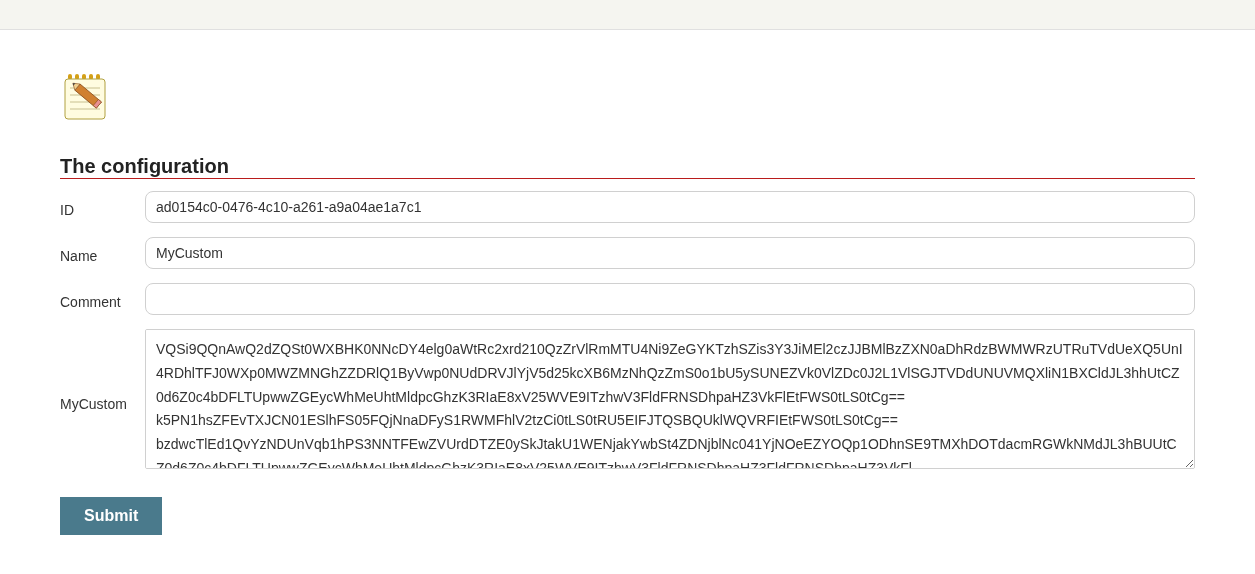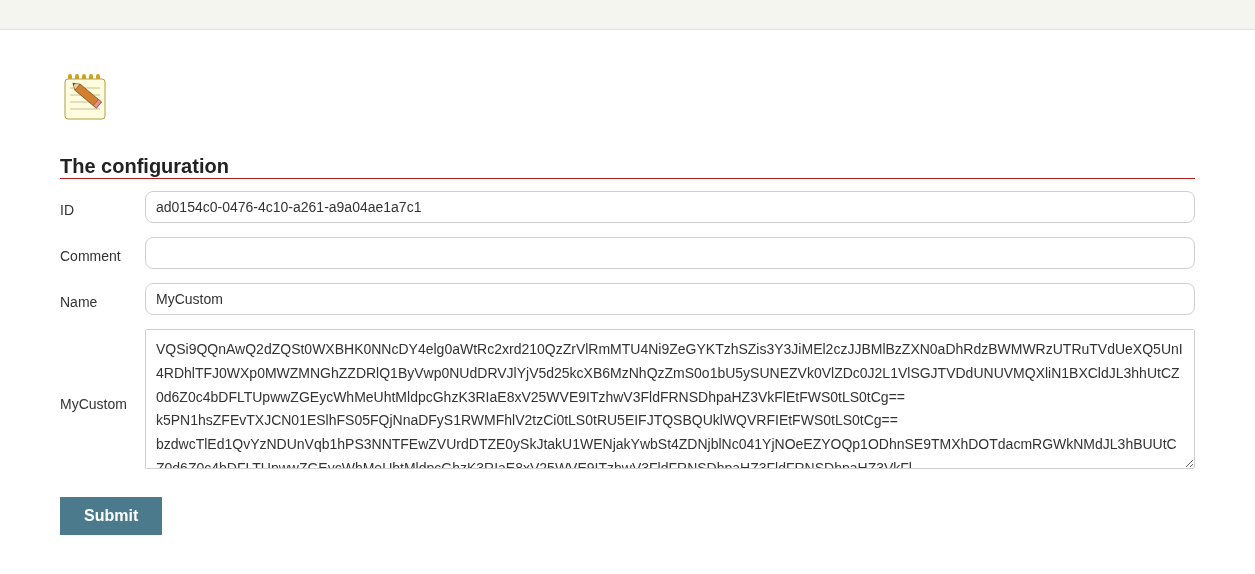--- a/index.html
+++ b/index.html
@@ -122,27 +122,27 @@
   </div>
 
   <div class="section-title">The configuration</div>
 
   <div class="form-row">
     <label class="form-label">ID</label>
     <input type="text" class="form-input" value="ad0154c0-0476-4c10-a261-a9a04ae1a7c1" style="">
   </div>
 
   <div class="form-row">
-    <label class="form-label">Comment</label>
-    <input type="text" class="form-input" value="" style="">
+    <label class="form-label">Name</label>
+    <input type="text" class="form-input" value="MyCustom" style="">
   </div>
 
   <div class="form-row">
-    <label class="form-label">Name</label>
-    <input type="text" class="form-input" value="MyCustom" style="">
+    <label class="form-label">Comment</label>
+    <input type="text" class="form-input" value="" style="">
   </div>
 
   <div class="form-row">
     <label class="form-label">MyCustom</label>
     <div class="form-textarea-wrap">
       <textarea class="form-textarea" style="">VQSi9QQnAwQ2dZQSt0WXBHK0NNcDY4elg0aWtRc2xrd210QzZrVlRmMTU4Ni9ZeGYKTzhSZis3Y3JiMEl2czJJBMlBzZXN0aDhRdzBWMWRzUTRuTVdUeXQ5UnI4RDhlTFJ0WXp0MWZMNGhZZDRlQ1ByVwp0NUdDRVJlYjV5d25kcXB6MzNhQzZmS0o1bU5ySUNEZVk0VlZDc0J2L1VlSGJTVDdUNUVMQXliN1BXCldJL3hhUtCZ0d6Z0c4bDFLTUpwwZGEycWhMeUhtMldpcGhzK3RIaE8xV25WVE9ITzhwV3FldFRNSDhpaHZ3VkFlEtFWS0tLS0tCg==
 k5PN1hsZFEvTXJCN01ESlhFS05FQjNnaDFyS1RWMFhlV2tzCi0tLS0tRU5EIFJTQSBQUklWQVRFIEtFWS0tLS0tCg==
 bzdwcTlEd1QvYzNDUnVqb1hPS3NNTFEwZVUrdDTZE0ySkJtakU1WENjakYwbSt4ZDNjblNc041YjNOeEZYOQp1ODhnSE9TMXhDOTdacmRGWkNMdJL3hBUUtCZ0d6Z0c4bDFLTUpwwZGEycWhMeUhtMldpcGhzK3RIaE8xV25WVE9ITzhwV3FldFRNSDhpaHZ3FldFRNSDhpaHZ3VkFl</textarea>
     </div>
   </div>

